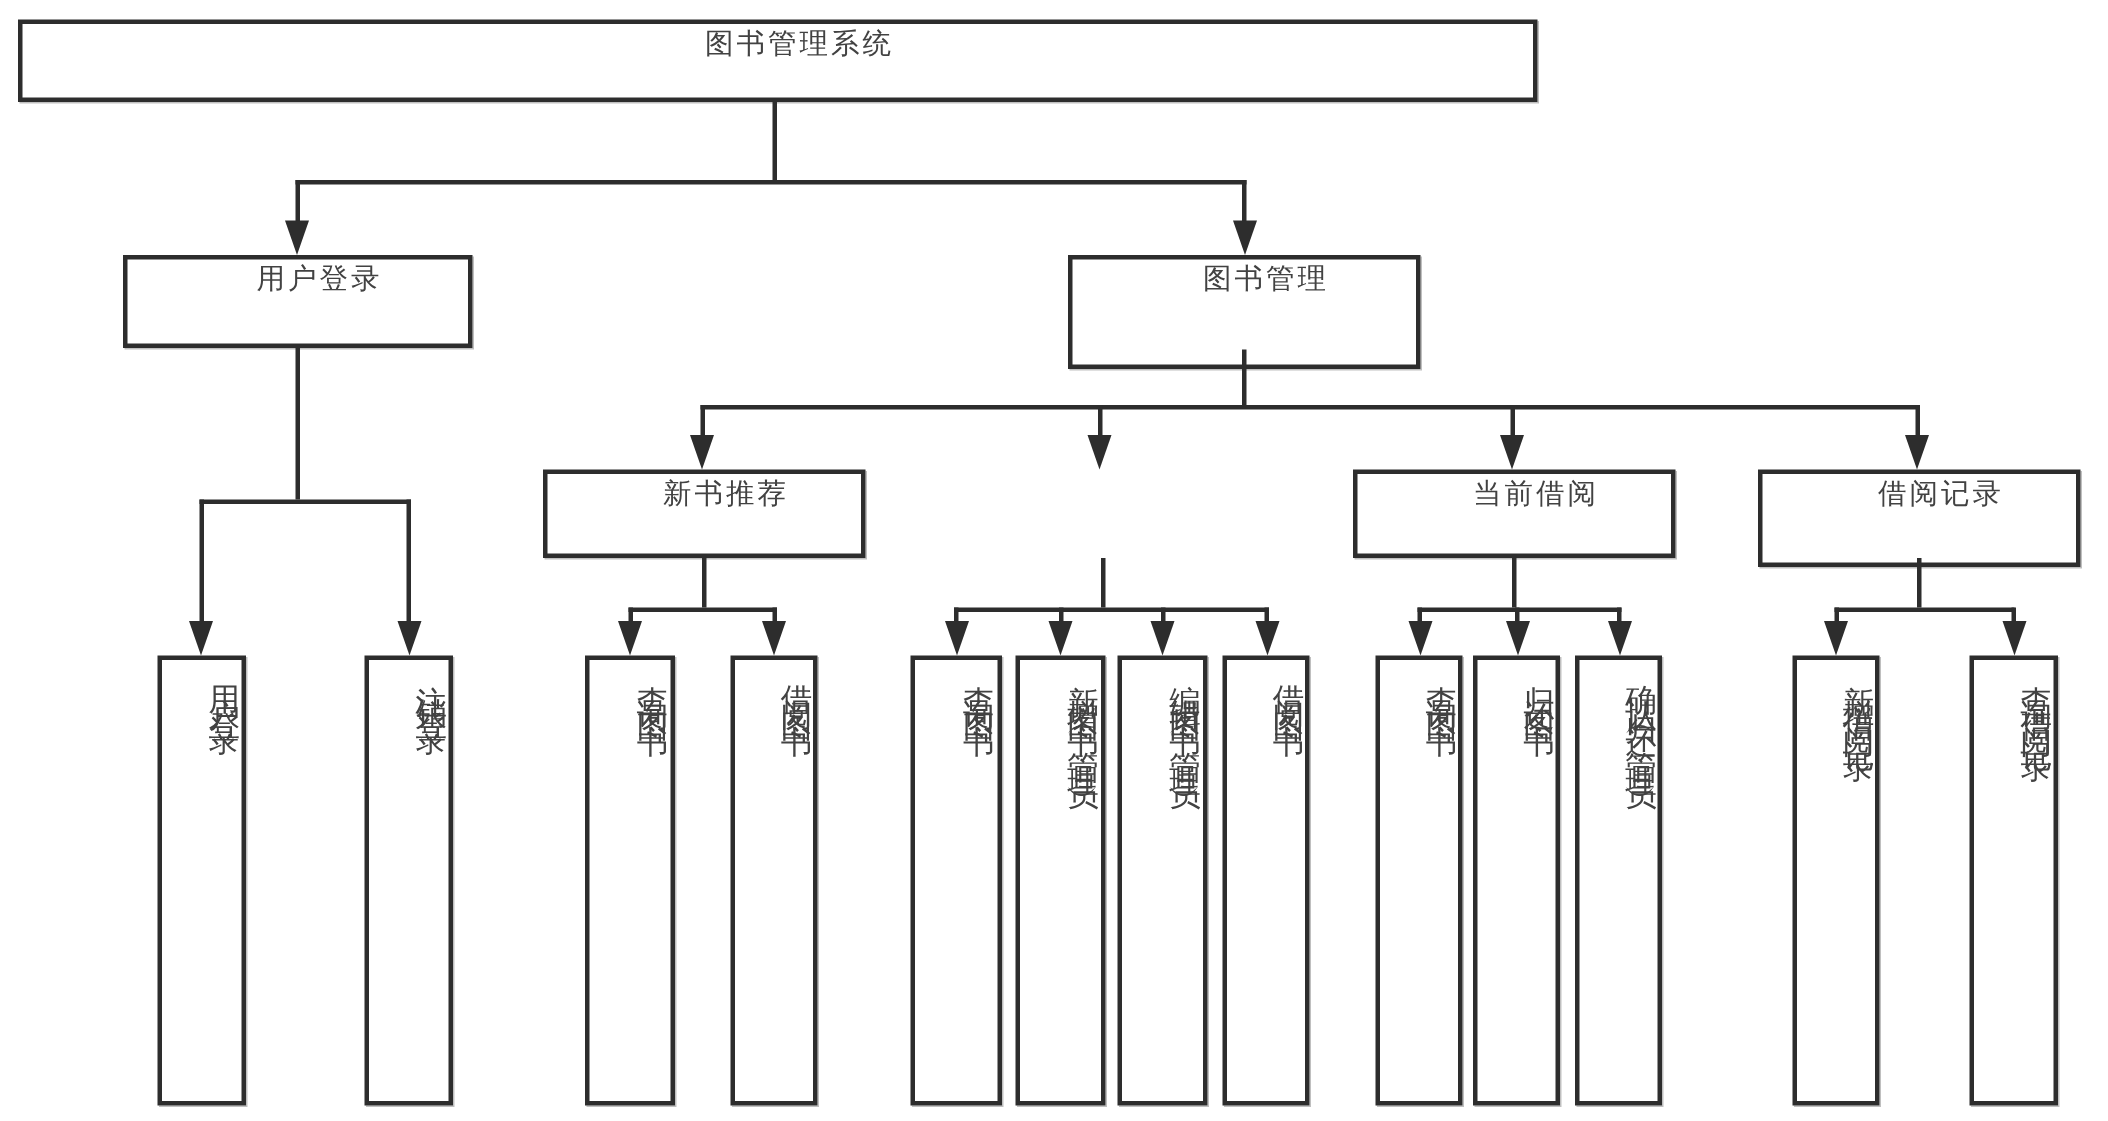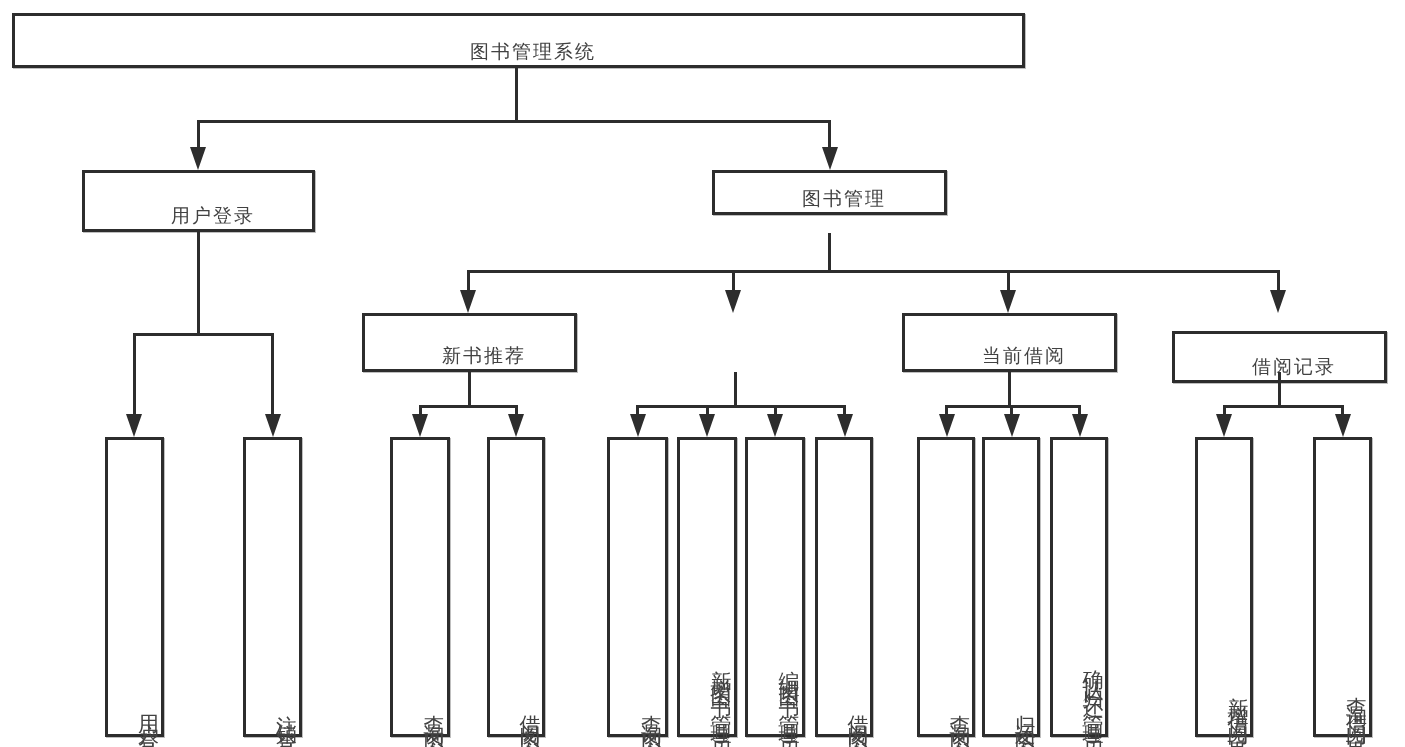--- a/index.html
+++ b/index.html
@@ -14,21 +14,21 @@
     height: 747px;
     background: #ffffff;
     overflow: hidden;
   }
   .node {
     position: absolute;
     box-sizing: border-box;
     border: 3px solid #2d2d2d;
     background: #ffffff;
     display: flex;
-    align-items: flex-end;
+    align-items: flex-start;
     justify-content: center;
     color: #424242;
     box-shadow: 1px 1px 0 rgba(0,0,0,0.25);
     padding-left: 29px;
   }
   .node.h .lbl {
     font-size: 19px;
     letter-spacing: 2px;
     white-space: nowrap;
   }
@@ -64,31 +64,31 @@
 
 <div class="canvas">
 
   <div class="node h" style="left:12px; top:13px; width:1013px; height:55px;">
     <span class="lbl">图书管理系统</span>
   </div>
 
   <div class="node h" style="left:82px; top:170px; width:233px; height:62px;">
     <span class="lbl">用户登录</span>
   </div>
-  <div class="node h" style="left:712px; top:170px; width:235px; height:45px;">
+  <div class="node h" style="left:712px; top:170px; width:235px; height:76px;">
     <span class="lbl">图书管理</span>
   </div>
 
   <div class="node h" style="left:362px; top:313px; width:215px; height:59px;">
     <span class="lbl">新书推荐</span>
   </div>
   <div class="node h" style="left:902px; top:313px; width:215px; height:59px;font-family:Liberation Serif, serif;">
     <span class="lbl">当前借阅</span>
   </div>
-  <div class="node h" style="left:1172px; top:331px; width:215px; height:52px;">
+  <div class="node h" style="left:1172px; top:313px; width:215px; height:65px;">
     <span class="lbl">借阅记录</span>
   </div>
 
   <div class="node v" style="left:105px; top:437px; width:59px; height:300px;">
     <span class="lbl">用户登录</span>
   </div>
   <div class="node v" style="left:243px; top:437px; width:59px; height:300px;">
     <span class="lbl">注销登录</span>
   </div>
 

